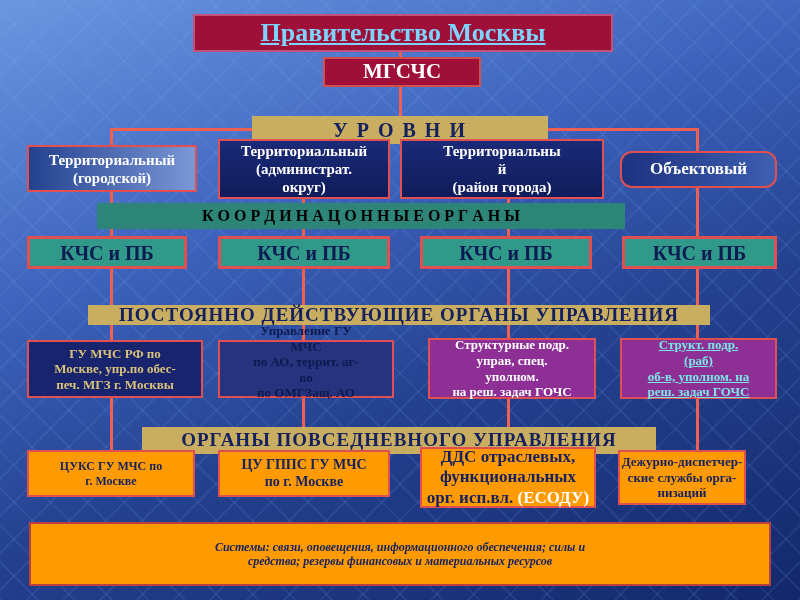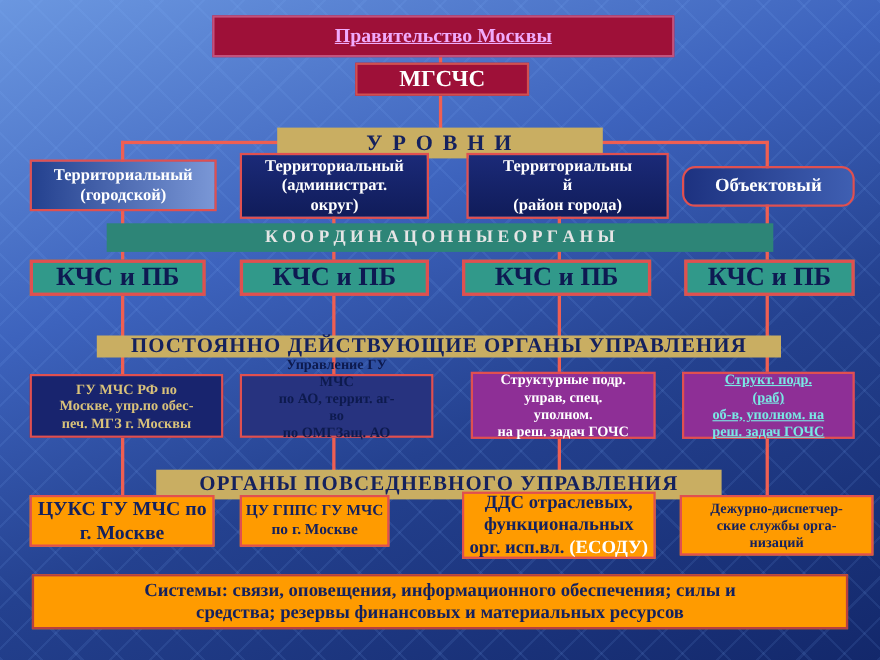--- a/index.html
+++ b/index.html
@@ -12,57 +12,57 @@
       repeating-linear-gradient(-45deg, rgba(130,180,255,0.10) 0px, rgba(130,180,255,0.10) 2px, transparent 2px, transparent 26px),
       linear-gradient(160deg, #6b97e0 0%, #3d63bd 35%, #24418f 62%, #13286b 100%);
   }
   .connector { position: absolute; background: #ef5f52; z-index: 1; }
   .box {
     position: absolute; display: flex; align-items: center; justify-content: center;
     text-align: center; font-weight: bold; white-space: pre-line; z-index: 2; line-height: 1.2;
   }
   .title-box {
     left: 193px; top: 14px; width: 420px; height: 38px;
-    background: #9e1038; border: 2px solid #c2527c; color: #f0abfc;
-    font-size: 18px; text-decoration: underline;
+    background: #9e1038; border: 2px solid #c2527c; color: #7dd3fc;
+    font-size: 26px; text-decoration: underline;
   }
   .org-box {
     left: 323px; top: 57px; width: 158px; height: 30px;
     background: #9e1038; border: 2px solid #d05050; color: #ffffff; font-size: 21px;
   }
   .tan-bar { background: #c9ae62; color: #14215e; margin-top: 20px; }
   .levels-bar { left: 252px; top: 96px; width: 296px; height: 28px; font-size: 20px; letter-spacing: 2px; }
   .lvl { border: 2px solid #e05050; color: #ffffff; font-size: 15px; }
   .lvl0 { left: 27px;  top: 145px; width: 170px; height: 47px; background: linear-gradient(90deg, #24418f, #7a97d6); }
   .lvl1 { left: 218px; top: 139px; width: 172px; height: 60px; background: linear-gradient(180deg, #1b2a78, #101c5a); }
-  .lvl2 { left: 424px; top: 139px; width: 184px; height: 60px; background: linear-gradient(180deg, #1b2a78, #101c5a); }
+  .lvl2 { left: 400px; top: 139px; width: 204px; height: 60px; background: linear-gradient(180deg, #1b2a78, #101c5a); }
   .lvl3 { left: 620px; top: 151px; width: 157px; height: 37px; font-size: 17px; background: linear-gradient(90deg, #1d3280, #3f5fb2); border-radius: 12px; }
-  .coord-bar { left: 97px; top: 203px; width: 606px; height: 26px; background: #2d8577; color: #e5e5e5; font-size: 16px; }
-  .kchs { top: 236px; height: 33px; background: #31998a; border: 3px solid #e05050; color: #0e1a52; font-size: 24px; }
+  .coord-bar { left: 97px; top: 203px; width: 528px; height: 26px; background: #2d8577; color: #000000; font-size: 16px; }
+  .kchs { top: 236px; height: 33px; background: #31998a; border: 3px solid #e05050; color: #0e1a52; font-size: 20px; }
   .kchs0 { left: 27px;  width: 160px; }
   .kchs1 { left: 218px; width: 172px; }
   .kchs2 { left: 420px; width: 172px; }
   .kchs3 { left: 622px; width: 155px; }
   .perm-bar { left: 88px; top: 285px; width: 622px; height: 20px; font-size: 19px; letter-spacing: 1px; }
   .perm { border: 2px solid #e05050; font-size: 13px; line-height: 1.2; }
   .perm0 { left: 27px;  top: 340px; width: 176px; height: 58px; background: #18246e; color: #d9c27a; }
   .perm1 { left: 218px; top: 340px; width: 176px; height: 58px; background: #27337f; color: #0d1a4e; overflow: visible; }
   .perm1 .overflow-text { position: absolute; top: -19px; left: 0; right: 0; white-space: pre-line; }
   .perm2 { left: 428px; top: 338px; width: 168px; height: 61px; background: #8e2f96; color: #ffffff; }
   .perm3 { left: 620px; top: 338px; width: 157px; height: 61px; background: #8e2f96; color: #79e8e4; text-decoration: underline; }
   .daily-bar { left: 142px; top: 407px; width: 514px; height: 27px; font-size: 19px; letter-spacing: 1px; text-align: right; }
   .daily { background: #ff9b00; border: 2px solid #e05050; color: #14215e; }
-  .daily0 { left: 27px;  top: 450px; width: 168px; height: 47px; font-size: 18px; }
-  .daily1 { left: 218px; top: 450px; width: 136px; height: 47px; font-size: 14px; }
+  .daily0 { left: 27px;  top: 450px; width: 168px; height: 47px; font-size: 12px; }
+  .daily1 { left: 218px; top: 450px; width: 172px; height: 47px; font-size: 14px; }
   .daily2 { left: 420px; top: 447px; width: 176px; height: 61px; font-size: 17px; }
-  .daily3 { left: 618px; top: 450px; width: 176px; height: 55px; font-size: 13px; }
+  .daily3 { left: 618px; top: 450px; width: 128px; height: 55px; font-size: 13px; }
   .esodu { color: #ffffff; }
   .footer-bar {
-    left: 29px; top: 522px; width: 742px; height: 50px;
-    background: #ff9b00; border: 2px solid #b84040; color: #14215e; font-size: 17px;
+    left: 29px; top: 522px; width: 742px; height: 64px;
+    background: #ff9b00; border: 2px solid #b84040; color: #14215e; font-size: 12px; font-style: italic;
   }
   .c-tlink { left: 399px; top: 50px;  width: 3px; height: 9px; }
   .c-mlink { left: 399px; top: 87px;  width: 3px; height: 42px; }
   .c-hmain { left: 110px; top: 128px; width: 589px; height: 3px; }
   .c-v1 { left: 110px; top: 128px; width: 3px; height: 327px; }
   .c-v2 { left: 302px; top: 128px; width: 3px; height: 327px; }
   .c-v3 { left: 507px; top: 128px; width: 3px; height: 327px; }
   .c-v4 { left: 696px; top: 128px; width: 3px; height: 327px; }
 </style>
 </head>

